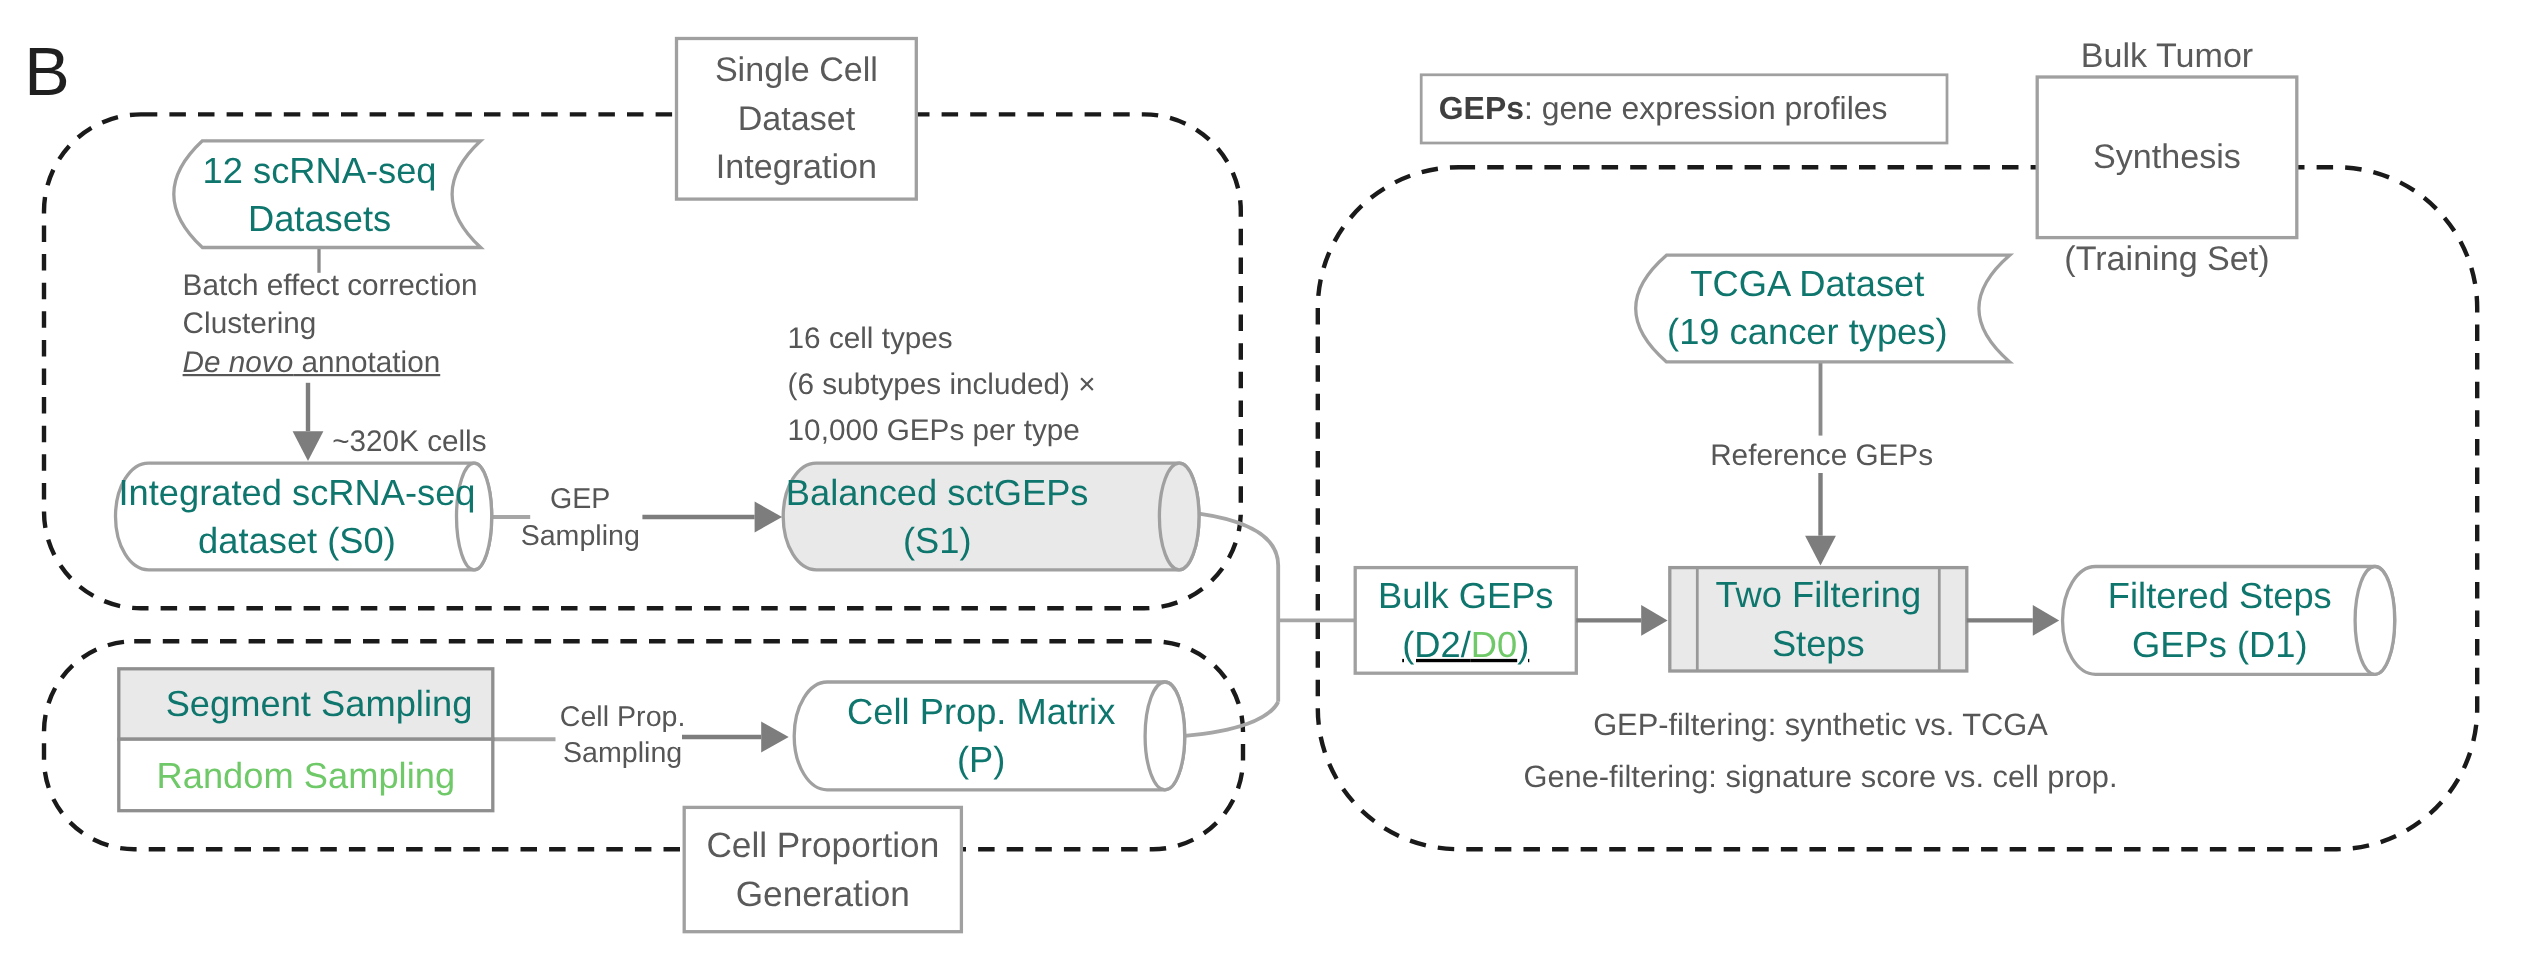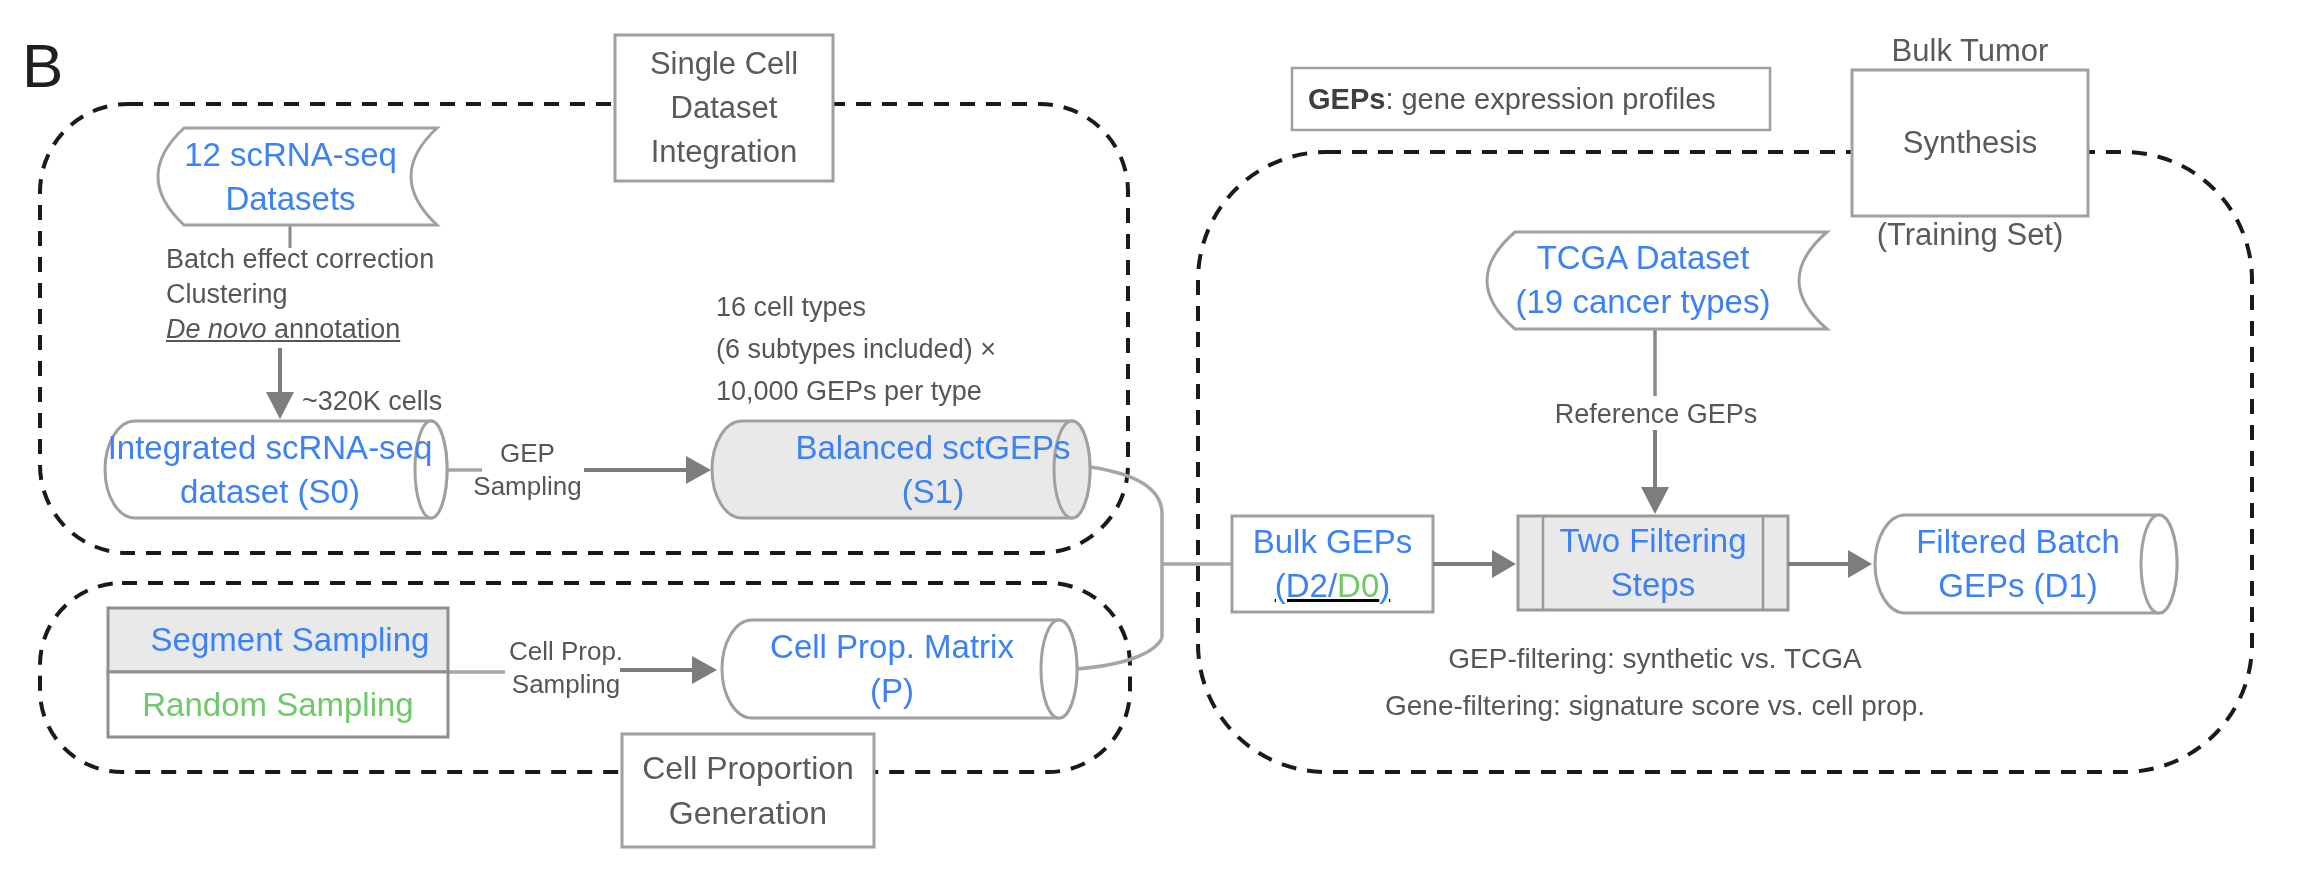--- a/index.html
+++ b/index.html
@@ -3,21 +3,21 @@
 <meta charset="utf-8">
 <style>
   html,body{margin:0;padding:0;background:#ffffff;}
   #stage{
     position:relative;width:2312px;height:884px;background:#ffffff;
     font-family:"Liberation Sans", sans-serif;overflow:hidden;
   }
   #shapes{position:absolute;left:0;top:0;}
   .txt{position:absolute;display:flex;flex-direction:column;align-items:center;justify-content:center;text-align:center;}
   .txt.left{align-items:flex-start;text-align:right;justify-content:flex-start;}
-  .blue{color:#3b82f6;}
+  .blue{color:#0f766e;}
   .green{color:#70c968;}
   .node{font-size:33px;line-height:44px;}
   .title{font-size:31px;line-height:44px;color:#5a5a5a;}
   .ann{font-size:27px;line-height:35px;color:#565656;}
   .small-label{font-size:26px;line-height:33px;color:#565656;}
   .note{font-size:28px;color:#565656;white-space:nowrap;}
   #b-label{position:absolute;left:22px;top:30px;font-size:62px;color:#1f1f1f;}
   .legend-row{position:absolute;display:flex;align-items:center;}
   .legend-row .term{font-weight:bold;font-size:29px;color:#3f3f3f;}
   .legend-row .def{font-size:29px;color:#565656;}
@@ -135,21 +135,21 @@
     <span>GEP</span>
     <span>Sampling</span>
   </div>
 
   <div class="txt left ann" style="left:716px;top:286px;width:330px;height:124px;line-height:42px;">
     <span>16 cell types</span>
     <span>(6 subtypes included) ×</span>
     <span>10,000 GEPs per type</span>
   </div>
 
-  <div class="txt node blue" style="left:752px;top:423px;width:362px;height:94px;">
+  <div class="txt node blue" style="left:671px;top:423px;width:362px;height:94px;">
     <span>Balanced sctGEPs</span>
     <span>(S1)</span>
   </div>
 
   <div class="txt node blue" style="left:124px;top:608px;width:332px;height:64px;">
     <span>Segment Sampling</span>
   </div>
   <div class="txt node green" style="left:108px;top:672px;width:340px;height:65px;">
     <span>Random Sampling</span>
   </div>
@@ -193,21 +193,21 @@
     <span class="blue">Bulk GEPs</span>
     <span class="nowrap"><span class="inline blue">(D2/</span><span class="inline green">D0</span><span class="inline blue">)</span></span>
   </div>
 
   <div class="txt node blue" style="left:1518px;top:518px;width:270px;height:90px;">
     <span>Two Filtering</span>
     <span>Steps</span>
   </div>
 
   <div class="txt node blue" style="left:1875px;top:517px;width:286px;height:94px;">
-    <span>Filtered Batch</span>
+    <span>Filtered Steps</span>
     <span>GEPs (D1)</span>
   </div>
 
   <div class="txt note" style="left:1265px;top:644px;width:780px;height:30px;">
     <span>GEP-filtering: synthetic vs. TCGA</span>
   </div>
   <div class="txt note" style="left:1265px;top:691px;width:780px;height:30px;">
     <span>Gene-filtering: signature score vs. cell prop.</span>
   </div>
 

